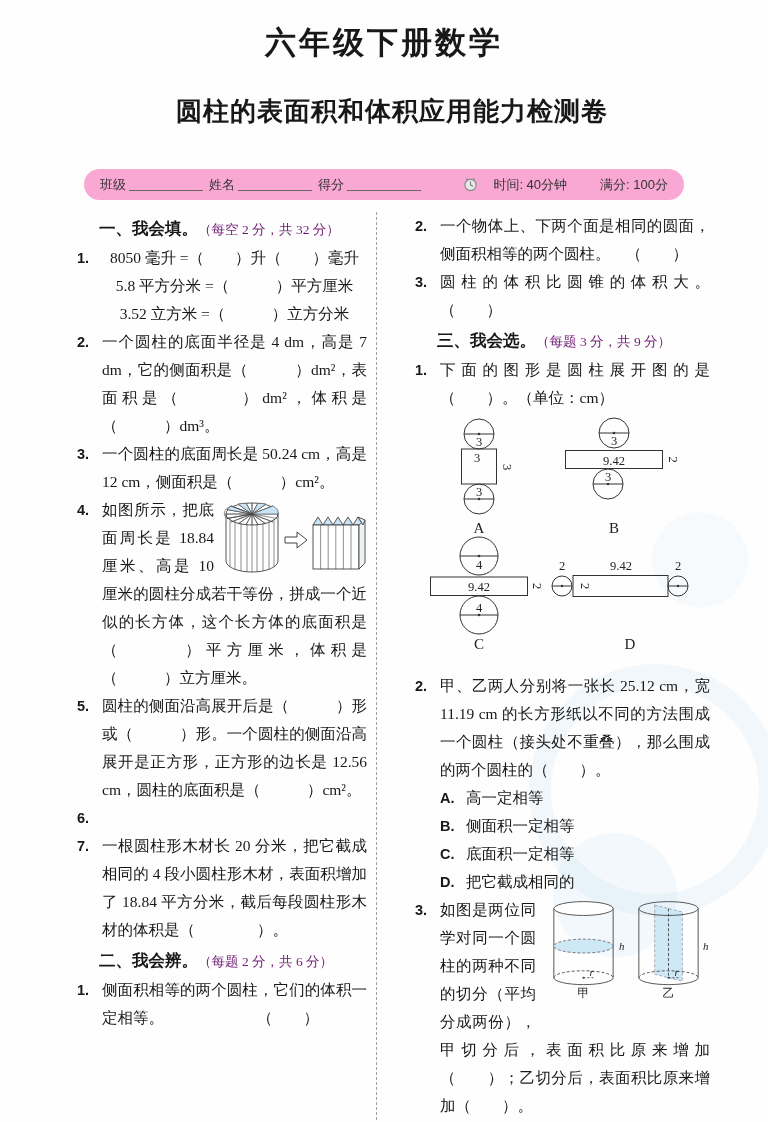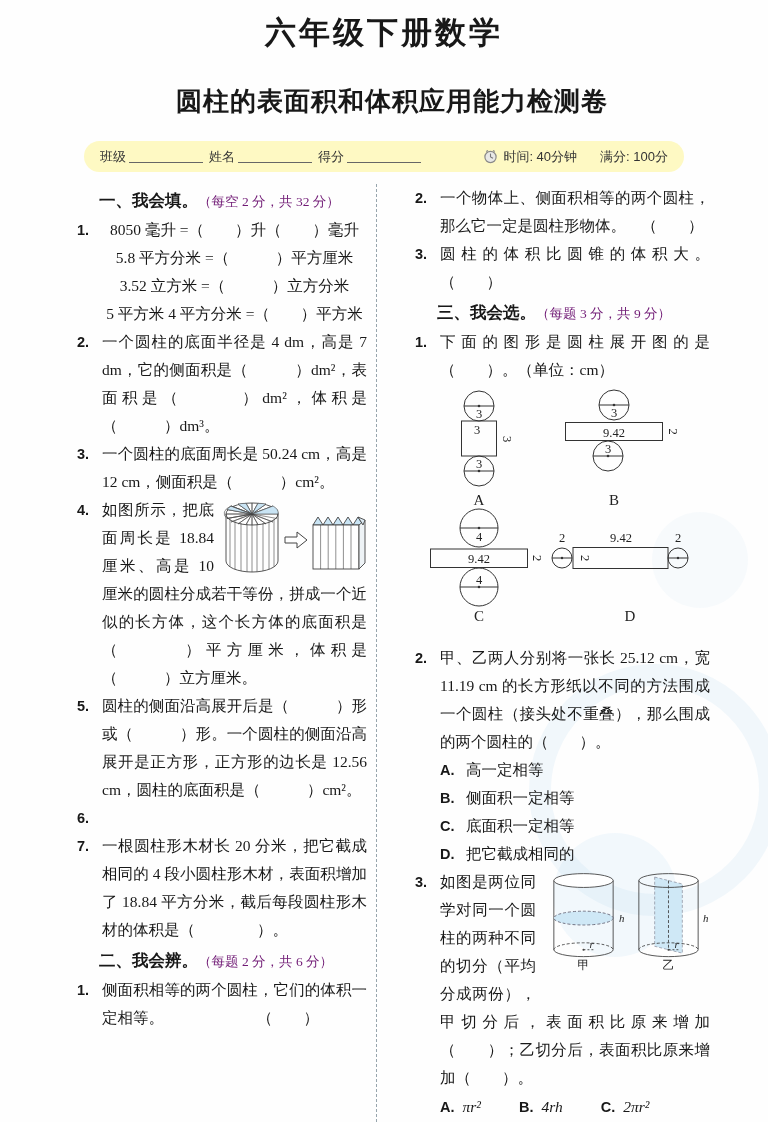--- a/index.html
+++ b/index.html
@@ -11,38 +11,38 @@
   }
   .page { position:relative; width:768px; height:1122px; background:#fefefe; overflow:hidden; }
 
   
   .watermark { position:absolute; left:0; top:0; width:768px; height:1122px; pointer-events:none; z-index:0; }
 
   .content { position:relative; z-index:1; }
 
   .doc-title {
     text-align:center; font-size:31px; font-weight:700; letter-spacing:3px;
-    padding-top:12px; font-family:"Liberation Serif","DejaVu Serif",serif;
+    padding-top:22px; font-family:"Liberation Serif","DejaVu Serif",serif;
   }
   .doc-subtitle {
     text-align:center; font-size:26px; font-weight:700; letter-spacing:1px;
     margin-top:30px;
     margin-left:16px;
   }
 
   .info-bar {
-    width:600px; height:31px; margin:22px auto 0;
-    background:#fef9c3; border-radius:16px;
+    width:600px; height:31px; margin:40px auto 0;
+    background:#f9a8d4; border-radius:16px;
     display:flex; align-items:center; padding:0 16px;
     font-family:"Liberation Sans","DejaVu Sans",sans-serif;
     font-size:13px; color:#333;
   }
   .info-bar .lbl { white-space:nowrap; }
   .uline { display:inline-block; width:74px; border-bottom:1px solid #666; height:13px; margin:0 6px 0 3px; }
-  .clock-wrap { margin-left:auto; display:flex; align-items:center; gap:5px; }
+  .clock-wrap { margin-left:auto; display:flex; align-items:center; gap:15px; }
   .time-text { margin-right:18px; }
 
   .columns { display:flex; margin:12px 56px 0; align-items:stretch; }
   .col-left  { width:320px; padding-right:9px; }
   .col-right { width:334px; border-left:1px dashed #97a5ad; padding-left:17px; }
 
   .sec-head { font-size:16.5px; line-height:29px; margin-top:2px; }
   .sec-title { font-family:"Liberation Sans","DejaVu Sans",sans-serif; font-weight:700;margin-left:43px; }
   .sec-note { font-size:13.5px; color:#701a75; }
 
@@ -116,21 +116,20 @@
         <div class="sec-head">
           <span class="sec-title">一、我会填。</span><span class="sec-note">（每空 2 分，共 32 分）</span>
         </div>
 
         <div class="q">
           <span class="qnum">1.</span>
           <div class="qtext">
             <div class="line">8050 毫升 =（　　）升（　　）毫升</div>
             <div class="line">5.8 平方分米 =（　　　）平方厘米</div>
             <div class="line">3.52 立方米 =（　　　）立方分米</div>
-            <div class="line">5 平方米 4 平方分米 =（　　）平方米</div>
           </div>
         </div>
 
         <div class="q">
           <span class="qnum">2.</span>
           <div class="qtext"><span>一个圆柱的底面半径是 4 dm，高是 7 dm，它的侧面积是（　　　）dm²，表面积是（　　　）dm²，体积是（　　　）dm³。</span></div>
         </div>
 
         <div class="q">
           <span class="qnum">3.</span>
@@ -208,21 +207,21 @@
           <span class="qnum">1.</span>
           <div class="qtext"><span>侧面积相等的两个圆柱，它们的体积一定相等。　　　　　　（　　）</span></div>
         </div>
 
       </div>
 
       <div class="col-right">
 
         <div class="q">
           <span class="qnum">2.</span>
-          <div class="qtext"><span>一个物体上、侧面积相等的两个圆柱，那么它一定是圆柱形物体。　（　　）</span></div>
+          <div class="qtext"><span>一个物体上、下两个面是相同的圆面，侧面积相等的两个圆柱。　（　　）</span></div>
         </div>
 
         <div class="q">
           <span class="qnum">3.</span>
           <div class="qtext"><span>圆柱的体积比圆锥的体积大。　（　　）</span></div>
         </div>
 
         <div class="sec-head">
           <span class="sec-title">三、我会选。</span><span class="sec-note">（每题 3 分，共 9 分）</span>
         </div>

